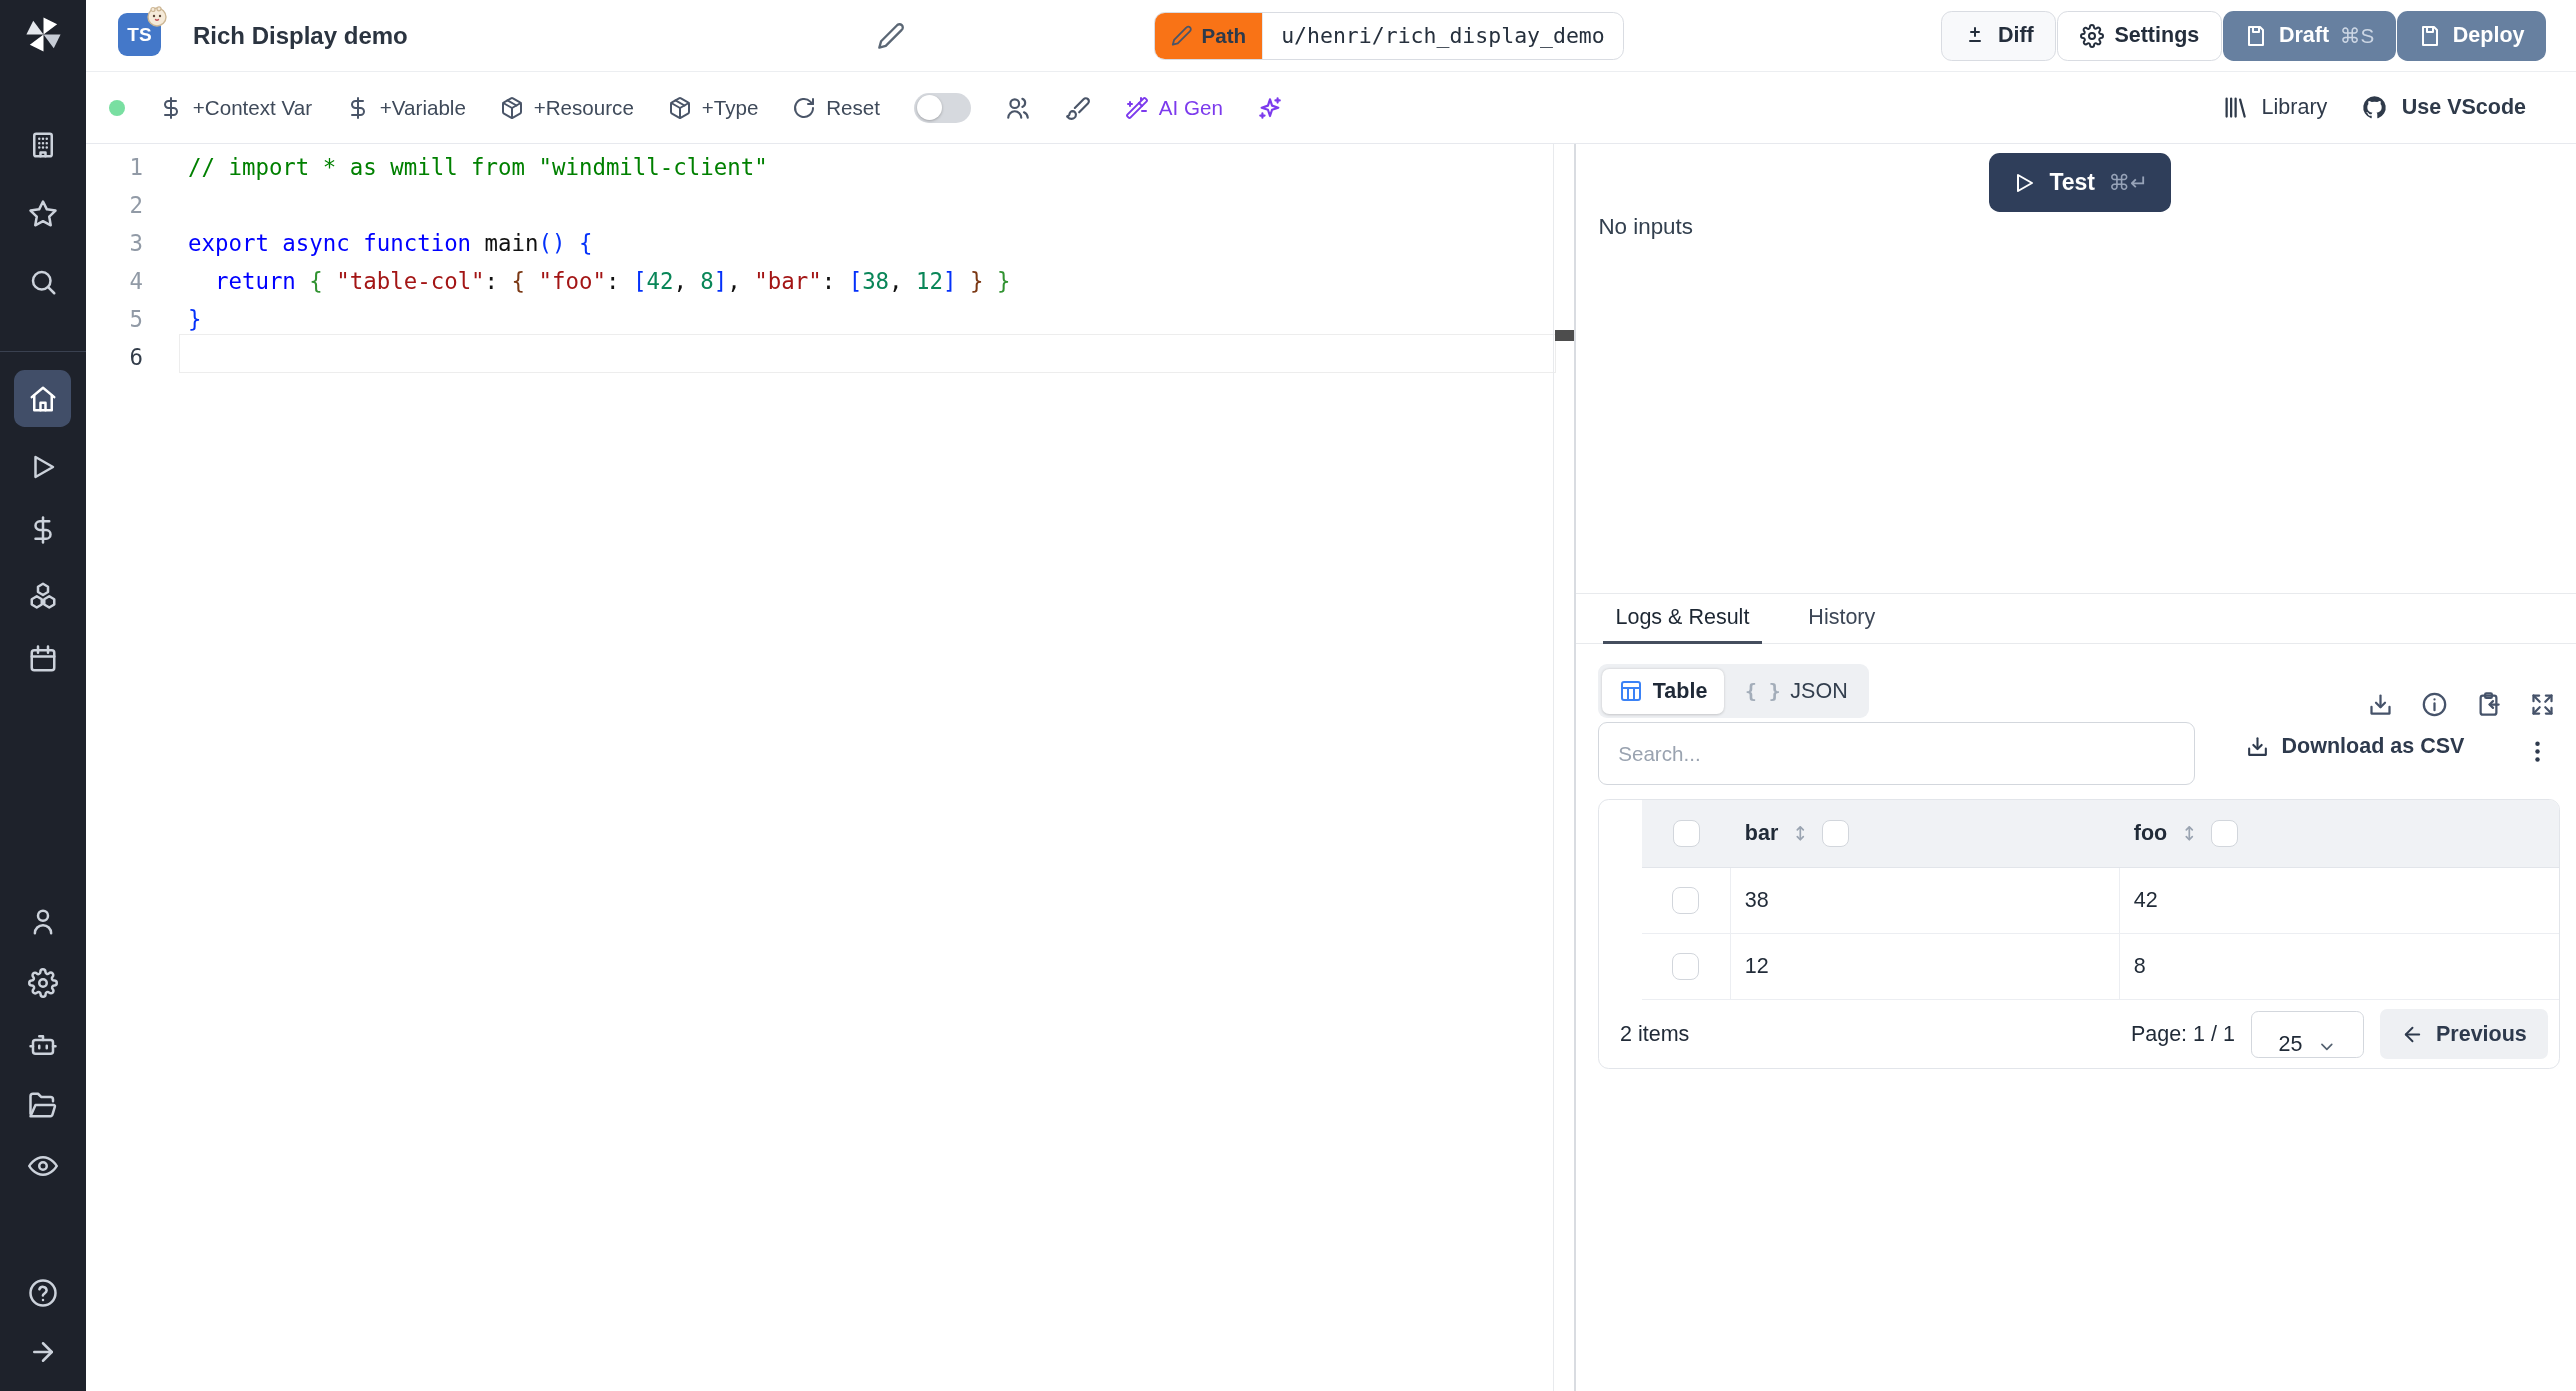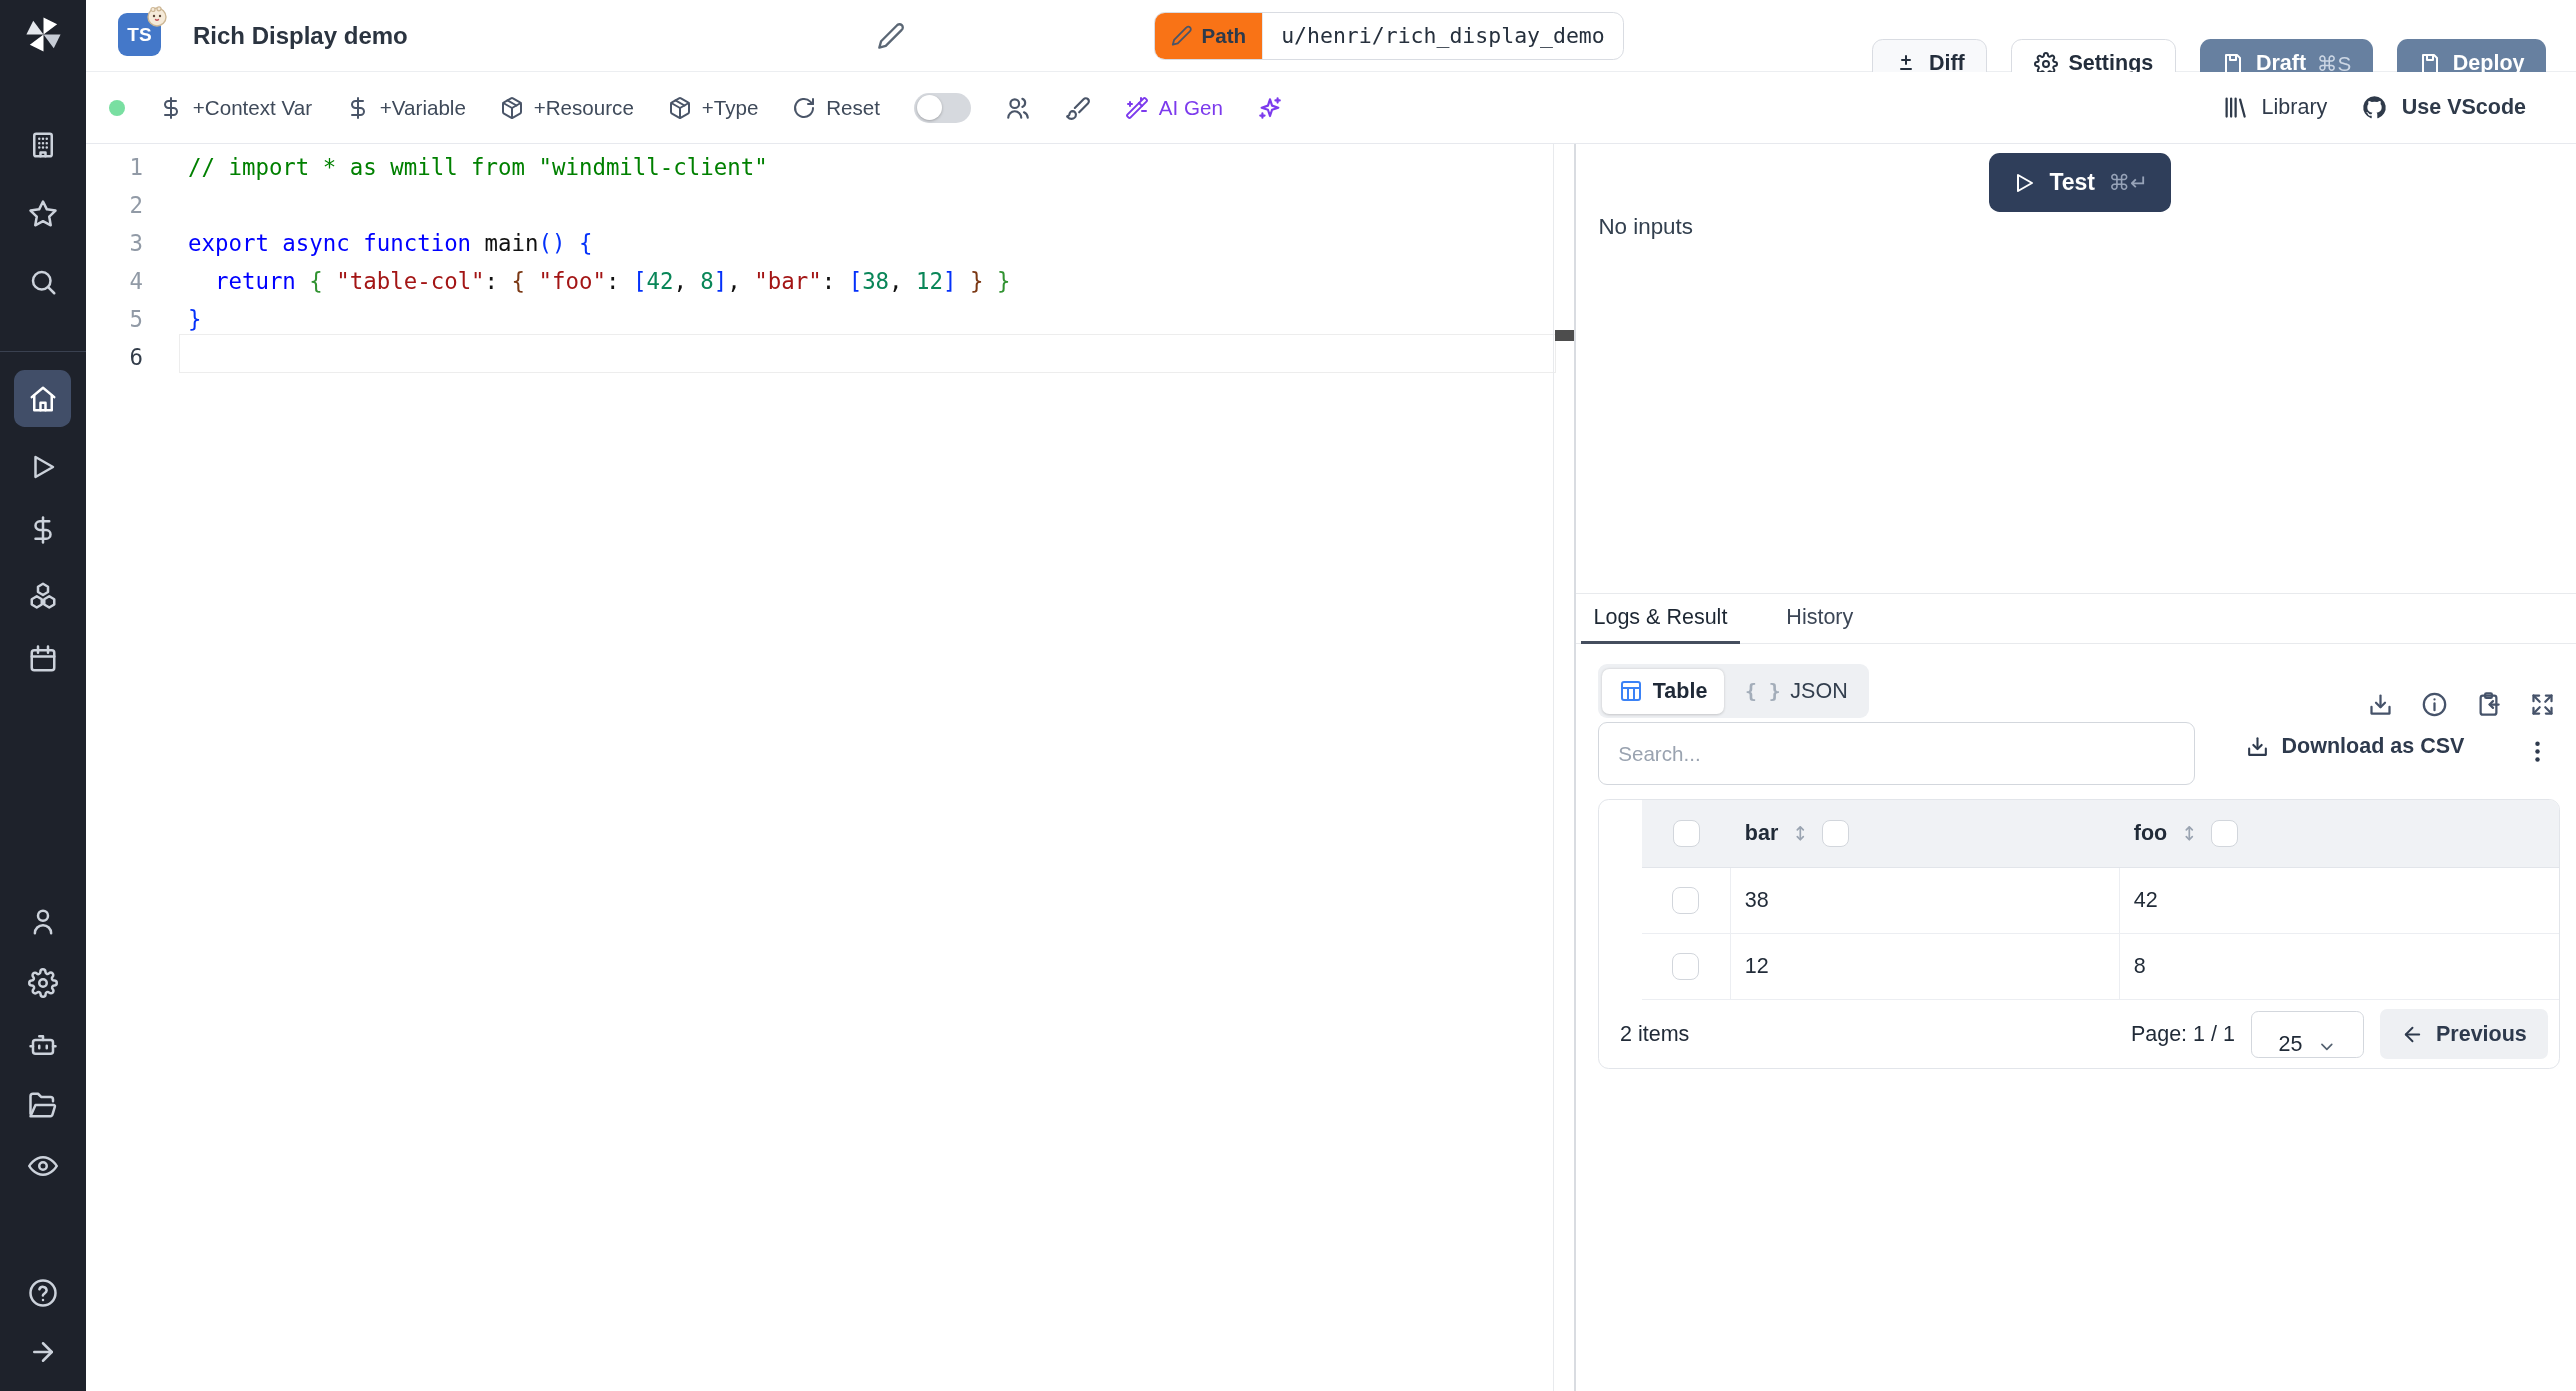--- a/index.html
+++ b/index.html
@@ -32,21 +32,21 @@
   .page-title{position:absolute;left:107px;top:0;height:72px;line-height:72px;font-size:24px;font-weight:600;color:#2b3440;}
   .edit-pencil{position:absolute;left:791px;top:21.5px;color:#5b6775;cursor:pointer;}
   .edit-pencil svg{width:28px;height:28px;}
   .path-chip{position:absolute;left:1068px;top:11.6px;height:48px;display:flex;align-items:stretch;
     border:1.3px solid #d9dce2;border-radius:10.7px;overflow:hidden;background:#fff;cursor:pointer;}
   .path-chip .seg1{display:flex;align-items:center;gap:9px;background:#f97316;padding:0 16px;
     border-right:0.9px solid #e5e8ec;color:#2d3a4b;font-size:20.6px;font-weight:600;}
   .path-chip .seg1 svg{width:21.5px;height:21.5px;color:#48556a;}
   .path-chip .seg2{display:flex;align-items:center;padding:0 18px;font-family:"DejaVu Sans Mono",monospace;
     font-size:21.5px;color:#26303d;}
-  .hdr-actions{position:absolute;right:30px;top:10.7px;display:flex;gap:24px;margin-top:28px;}
+  .hdr-actions{position:absolute;right:30px;top:10.7px;display:flex;gap:1px;}
   .btn{display:flex;align-items:center;gap:10.7px;height:50px;border-radius:10.7px;padding:0 21.5px;
     font-size:21.5px;font-weight:600;cursor:pointer;white-space:nowrap;}
   .btn svg{width:24px;height:24px;}
   .btn.ghost{border:1.3px solid #d9dce2;background:#f8f9fb;color:#242e3c;}
   .btn.white{border:1.3px solid #d9dce2;background:#fff;color:#242e3c;}
   .btn.primary{background:var(--primary-btn);color:#fff;border:none;}
   .btn .kbd{font-weight:400;color:#ccd6e4;font-size:20.6px;}
 
   
   #toolbar{position:fixed;left:86px;top:72px;right:0;height:72px;background:#fff;border-bottom:0.9px solid #e7e9ee;
@@ -84,21 +84,21 @@
   
   #rpanel{position:fixed;left:1576px;top:144px;right:0;bottom:0;background:#fff;}
   .test-btn{position:absolute;left:413px;top:9px;height:59px;padding:0 23px;border-radius:10.7px;
     background:var(--test-btn);display:flex;align-items:center;gap:13.4px;cursor:pointer;}
   .test-btn svg{width:24px;height:24px;color:#fff;}
   .test-btn .lbl{color:#fff;font-size:23px;font-weight:700;}
   .test-btn .kbd{color:#97a3b8;font-size:21.5px;}
   .no-inputs{position:absolute;left:22.4px;top:70px;font-size:22.4px;color:#33404f;}
 
   .tabs{position:absolute;left:0;right:0;top:449px;height:51px;border-top:0.9px solid #e8eaed;
-    border-bottom:0.9px solid #e8eaed;display:flex;padding-left:5px;gap:34px;}
+    border-bottom:0.9px solid #e8eaed;display:flex;padding-left:27px;gap:34px;}
   .tab{height:50px;display:flex;align-items:center;padding:0 12.5px;font-size:21.5px;color:#3c4656;
     cursor:pointer;border-bottom:3.6px solid transparent;}
   .tab.active{color:#1d2733;border-bottom-color:var(--underline);font-weight:500;}
 
   .view-row{position:absolute;left:21.5px;right:19.7px;top:519px;height:55px;display:flex;align-items:flex-end;}
   .segmented{display:flex;background:#eef0f3;border-radius:9px;padding:4.5px;gap:3.6px;}
   .pill{display:flex;align-items:center;gap:9.8px;height:45px;padding:0 17px;border-radius:7.2px;
     font-size:21.5px;color:#333f4e;cursor:pointer;}
   .pill.active{background:#fff;box-shadow:0 0.9px 2.7px rgba(0,0,0,.18);font-weight:600;color:#1f2937;}
   .pill svg{width:24px;height:24px;color:var(--tblicon);}

